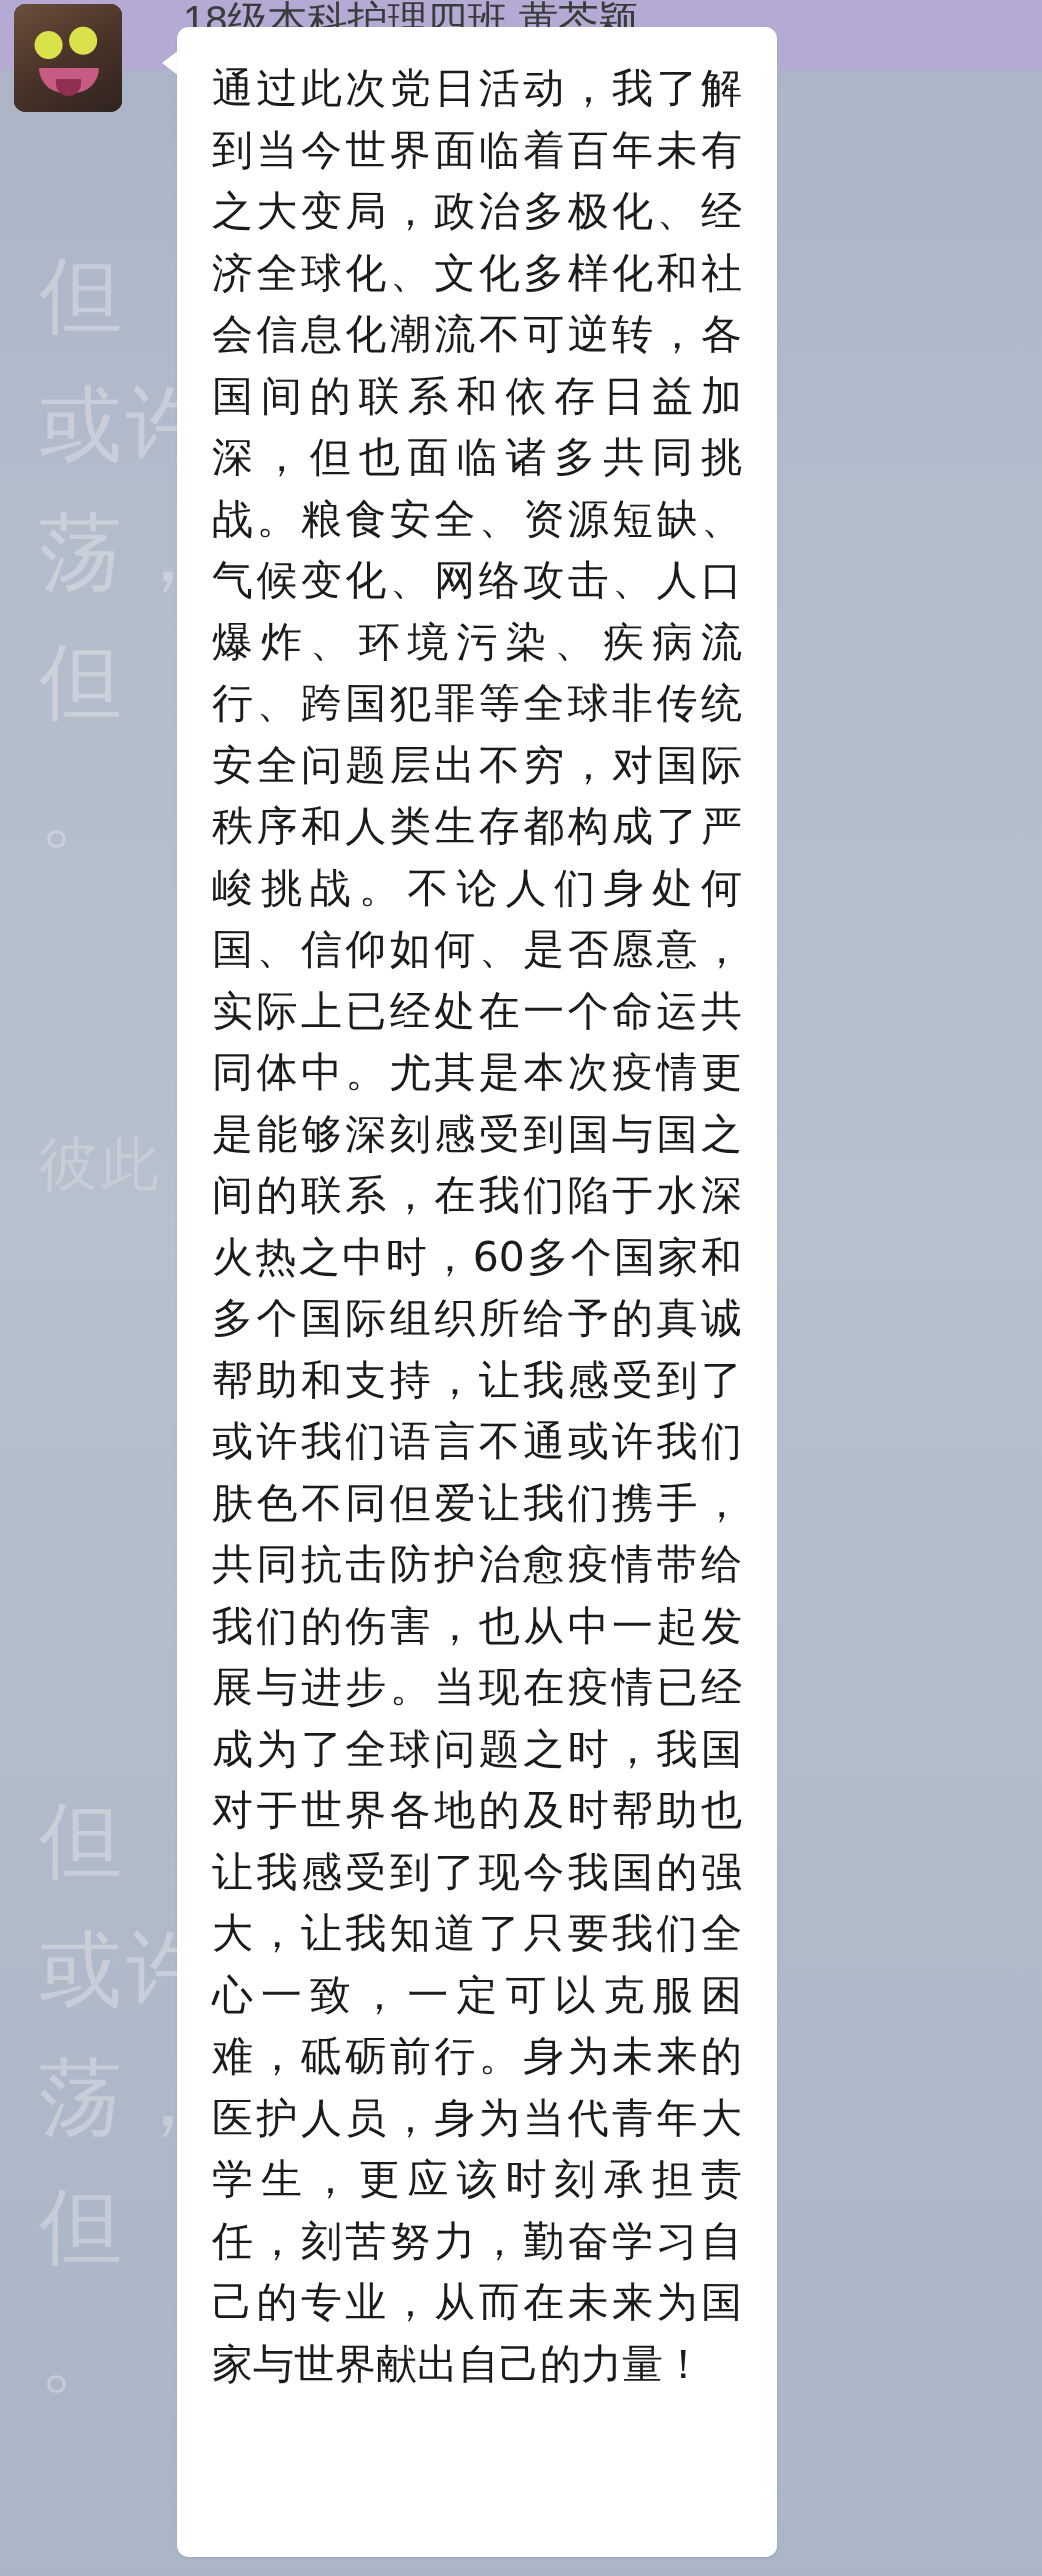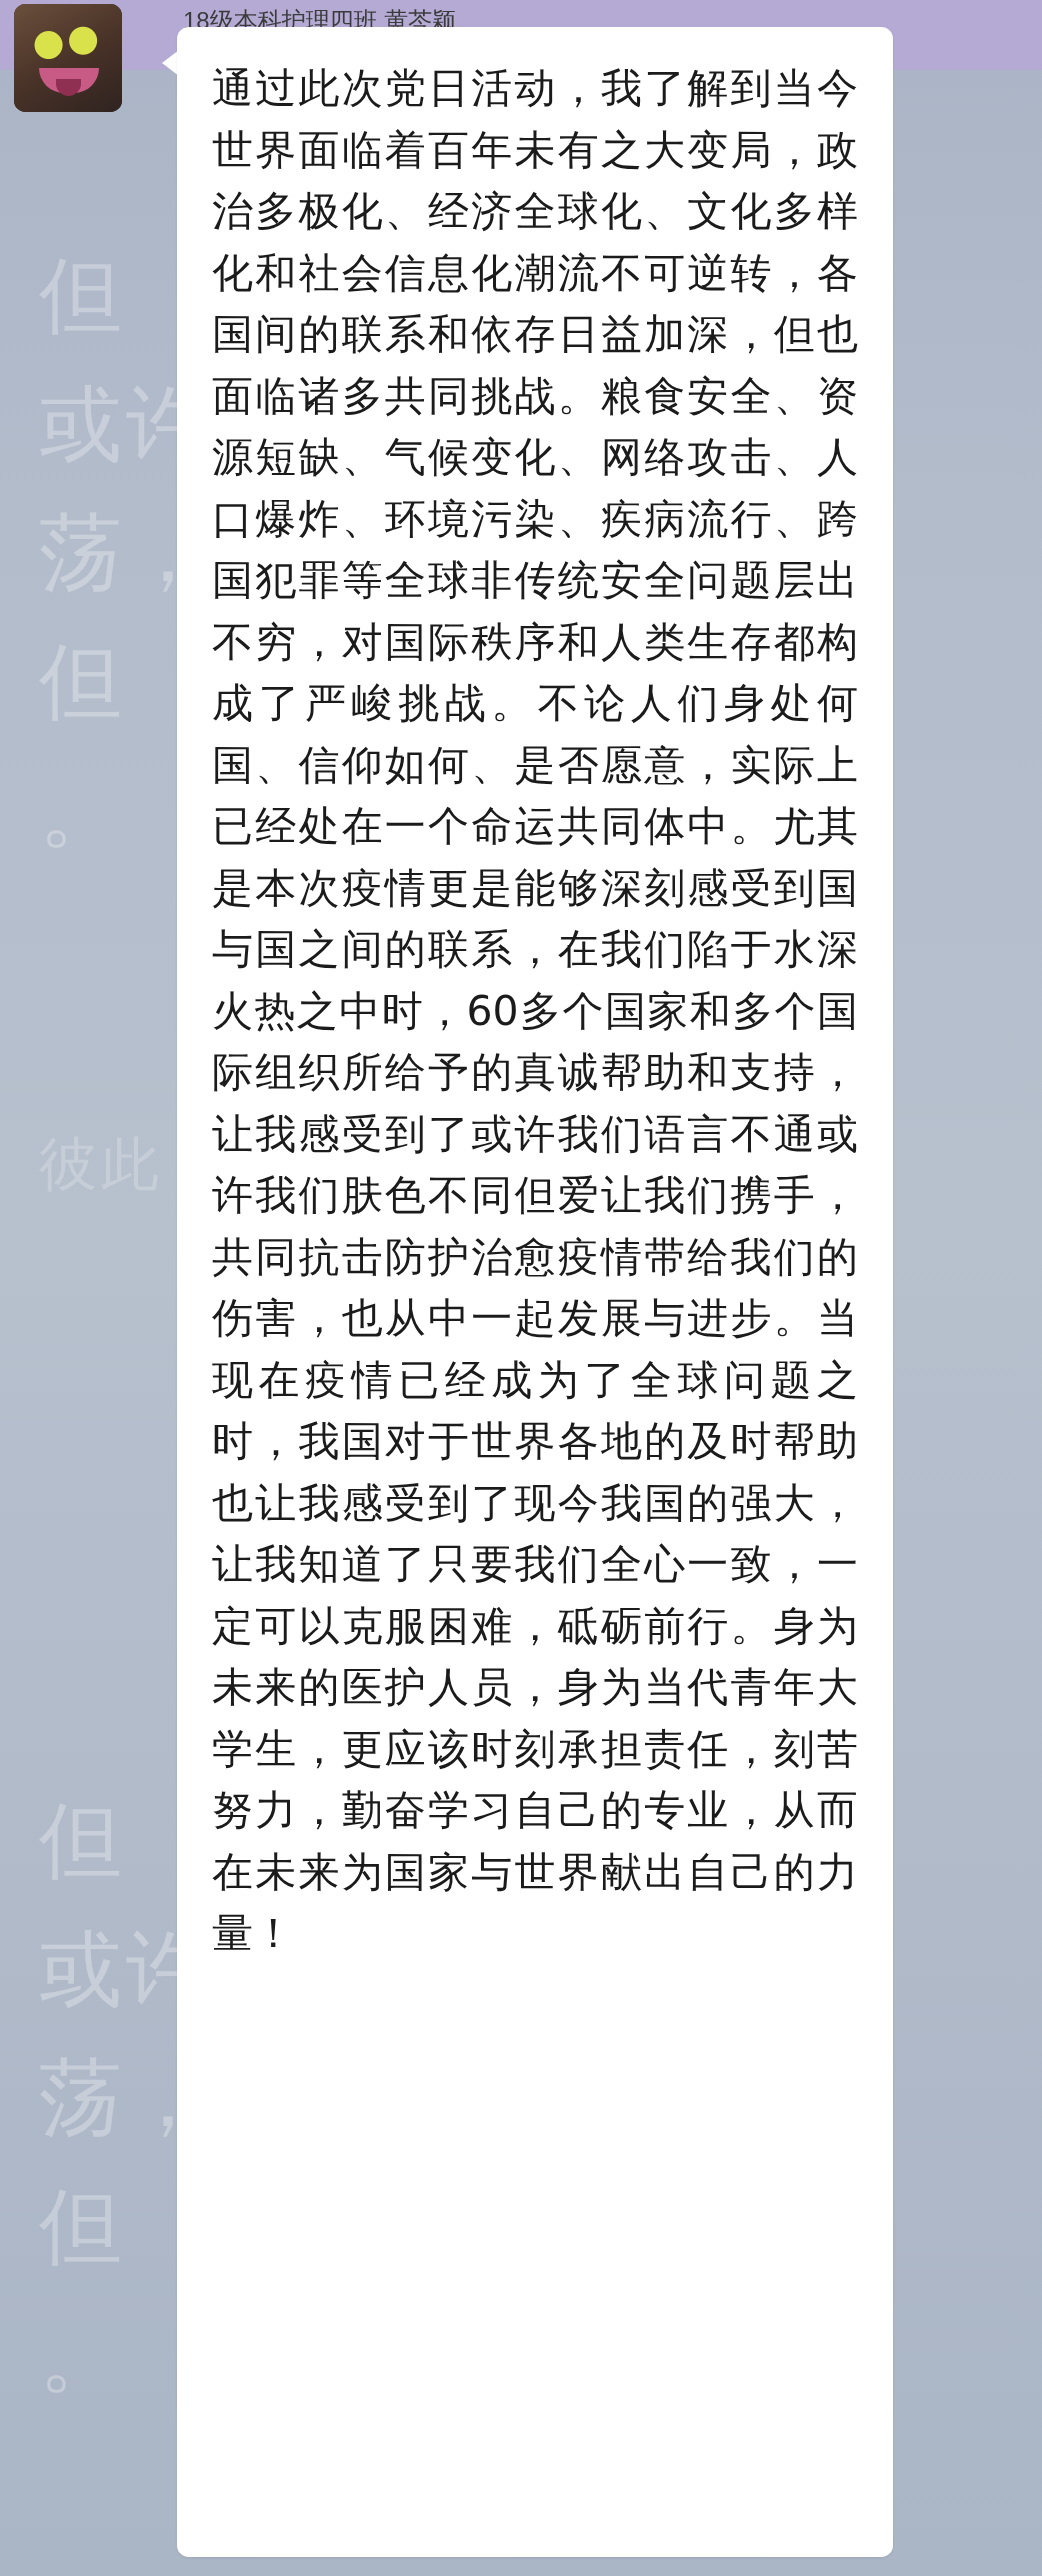--- a/index.html
+++ b/index.html
@@ -88,33 +88,33 @@
     height: 17.4px;
     border-radius: 0 0 13.5px 13.5px;
     background: #8f2f52;
   }
 
   
   .sender-name {
     position: absolute;
     left: 183px;
     top: 0px;
-    font-size: 24px;
+    font-size: 40px;
     line-height: 41px;
     color: #3b3b3b;
     white-space: nowrap;
     font-family: "Liberation Sans", sans-serif;
   }
 
   
   .bubble {
     position: absolute;
     left: 177px;
     top: 27px;
-    width: 716px;
+    width: 600px;
     background: #ffffff;
     border-radius: 11.6px;
     padding: 31px 35px 39px 35px;
     box-sizing: border-box;
     box-shadow: 0 1px 2.9px rgba(0,0,0,0.08);
     min-height: 2530px;
   }
   .bubble-tail {
     position: absolute;
     left: 162px;

